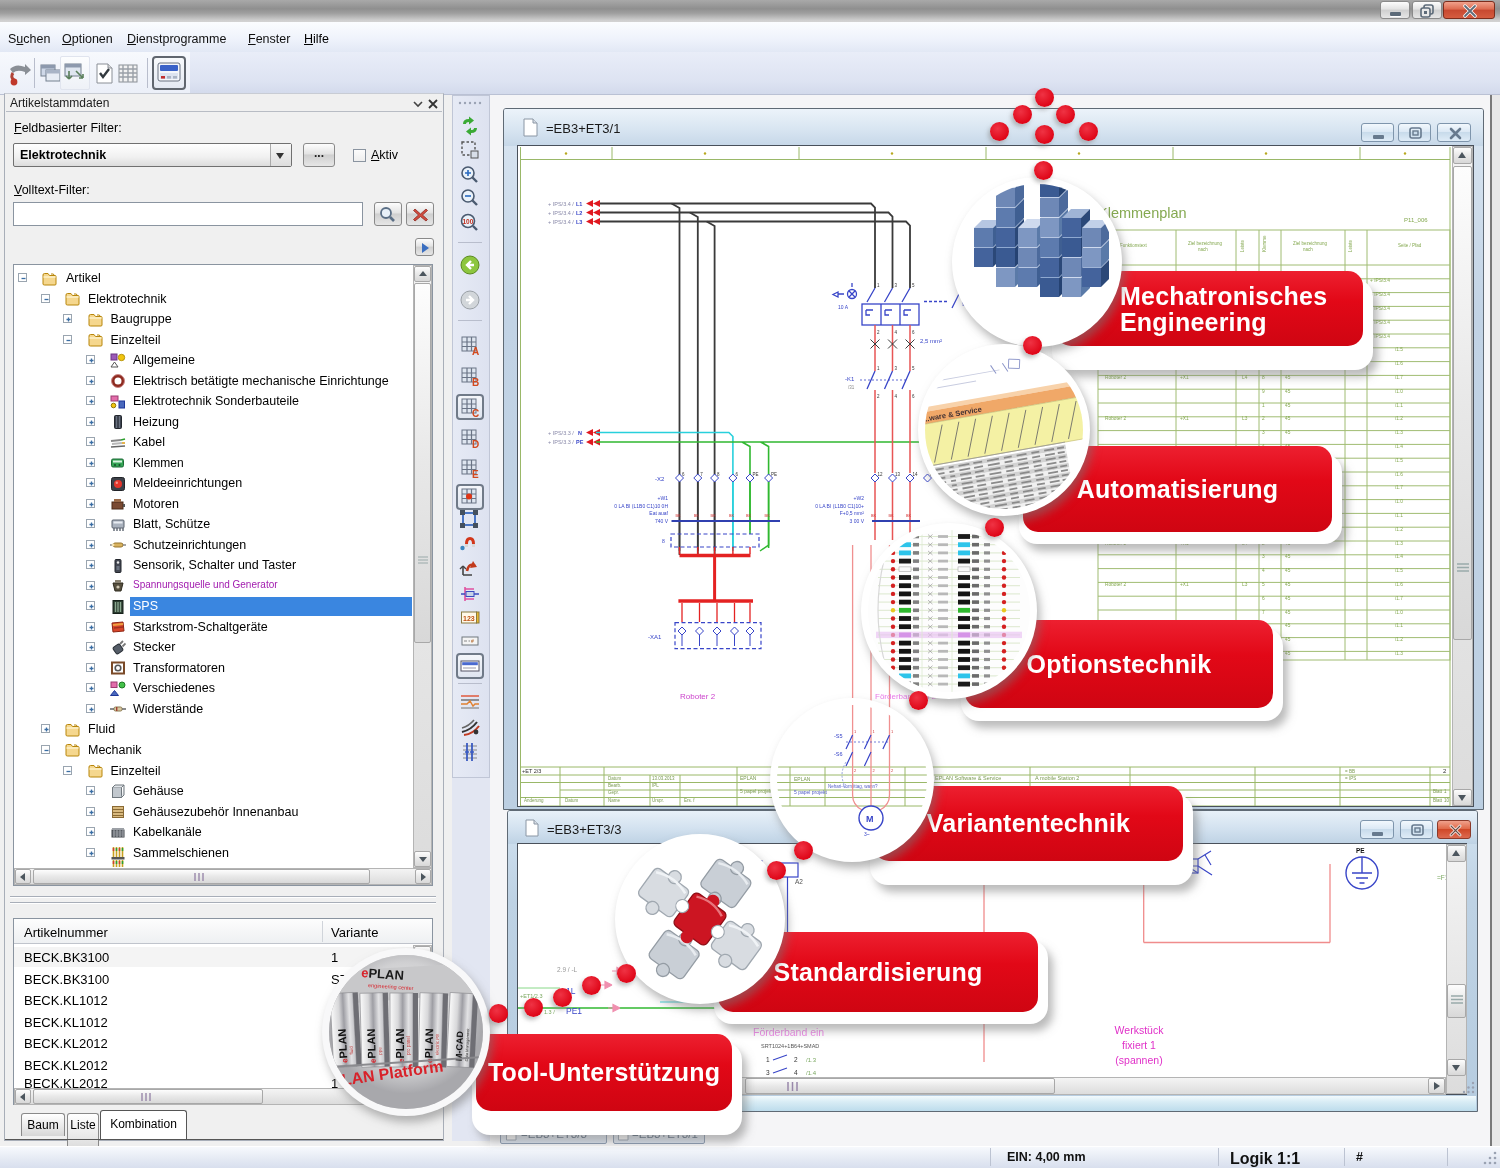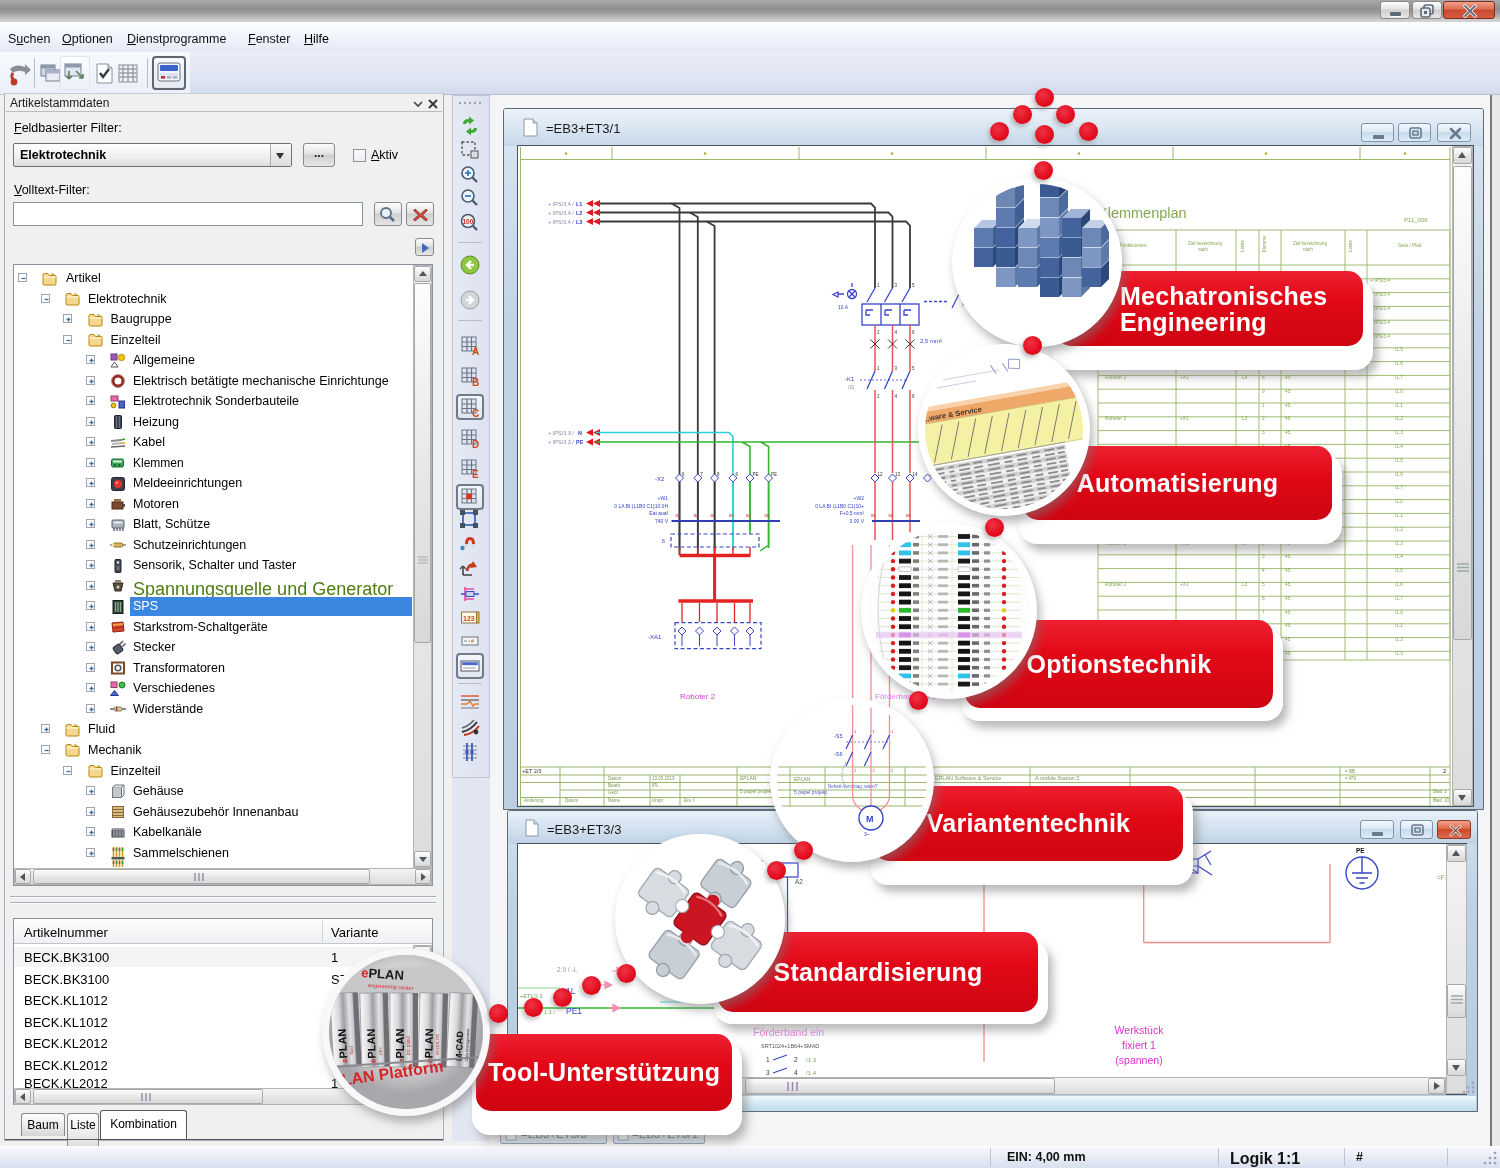--- a/index.html
+++ b/index.html
@@ -259,21 +259,21 @@
         </svg></div>
 <div class="a" style="left:133px;top:558.0px;font-size:12.5px;color:#000;white-space:nowrap">Sensorik, Schalter und Taster</div>
 <div class="a" style="left:86px;top:580.5px;line-height:0"><svg width="9" height="9" style="background:#fff;border:1px solid #9aa5b0">
           <path d="M2.5 4.5 L6.5 4.5 M4.5 2.5 L4.5 6.5" stroke="#3a6ea5" stroke-width="1.3"></path>
         </svg></div>
 <div class="a" style="left:110px;top:578.0px;line-height:0"><svg width="16" height="16">
           <path d="M3 5 L13 5 L11 13 L5 13 Z" fill="#57503f" stroke="#2e2a1e"></path>
           <rect x="5" y="2" width="6" height="3" fill="#8a8272"></rect>
           <circle cx="8" cy="9" r="1.6" fill="#cfc7b2"></circle>
         </svg></div>
-<div class="a" style="left:133px;top:578.5px;font-size:18px;color:#4d7c0f;white-space:nowrap">Spannungsquelle und Generator</div>
+<div class="a" style="left:133px;top:578.5px;font-size:10px;color:#a21caf;white-space:nowrap">Spannungsquelle und Generator</div>
 <div class="a" style="left:130px;top:597.0px;width:282px;height:19px;background:#3a86e0"></div>
 <div class="a" style="left:86px;top:601.0px;line-height:0"><svg width="9" height="9" style="background:#fff;border:1px solid #9aa5b0">
           <path d="M2.5 4.5 L6.5 4.5 M4.5 2.5 L4.5 6.5" stroke="#3a6ea5" stroke-width="1.3"></path>
         </svg></div>
 <div class="a" style="left:110px;top:598.5px;line-height:0"><svg width="16" height="16">
           <rect x="3" y="1.5" width="10" height="13" fill="#2c3c30" stroke="#16211a"></rect>
           <path d="M5.5 3 L5.5 13 M8 3 L8 13 M10.5 3 L10.5 13" stroke="#8aa890" stroke-width="1.4"></path>
         </svg></div>
 <div class="a" style="left:133px;top:599.0px;font-size:12.5px;color:#fff;white-space:nowrap">SPS</div>
 <div class="a" style="left:86px;top:621.5px;line-height:0"><svg width="9" height="9" style="background:#fff;border:1px solid #9aa5b0">
@@ -1132,21 +1132,21 @@
       <circle cx="8" cy="13" r="1.3"></circle>
       <circle cx="3" cy="13" r="1.3"></circle>
     </g>
   </svg>
 
 <div class="bsh" style="left:1052px;top:279px;width:321px;height:91px"></div>
 <div class="badge" style="left:1056px;top:271px;width:307px;height:75px;font-size:25px">
     <div style="padding-left:64px;line-height:1.04">Mechatronisches<br>Engineering</div>
   </div>
 <div class="bsh" style="left:1019px;top:454px;width:323px;height:90px"></div>
-<div class="badge" style="left:1023px;top:446px;width:309px;height:74px;font-size:25px">
+<div class="badge" style="left:1023px;top:446px;width:309px;height:86px;font-size:25px">
     <div style="width:100%;text-align:center">Automatisierung</div>
   </div>
 <div class="bsh" style="left:961px;top:628px;width:322px;height:93px"></div>
 <div class="badge" style="left:965px;top:620px;width:308px;height:88px;font-size:25px">
     <div style="width:100%;text-align:center">Optionstechnik</div>
   </div>
 <div class="bsh" style="left:870px;top:794px;width:323px;height:91px"></div>
 <div class="badge" style="left:874px;top:786px;width:309px;height:75px;font-size:25px">
     <div style="width:100%;text-align:center">Variantentechnik</div>
   </div>

